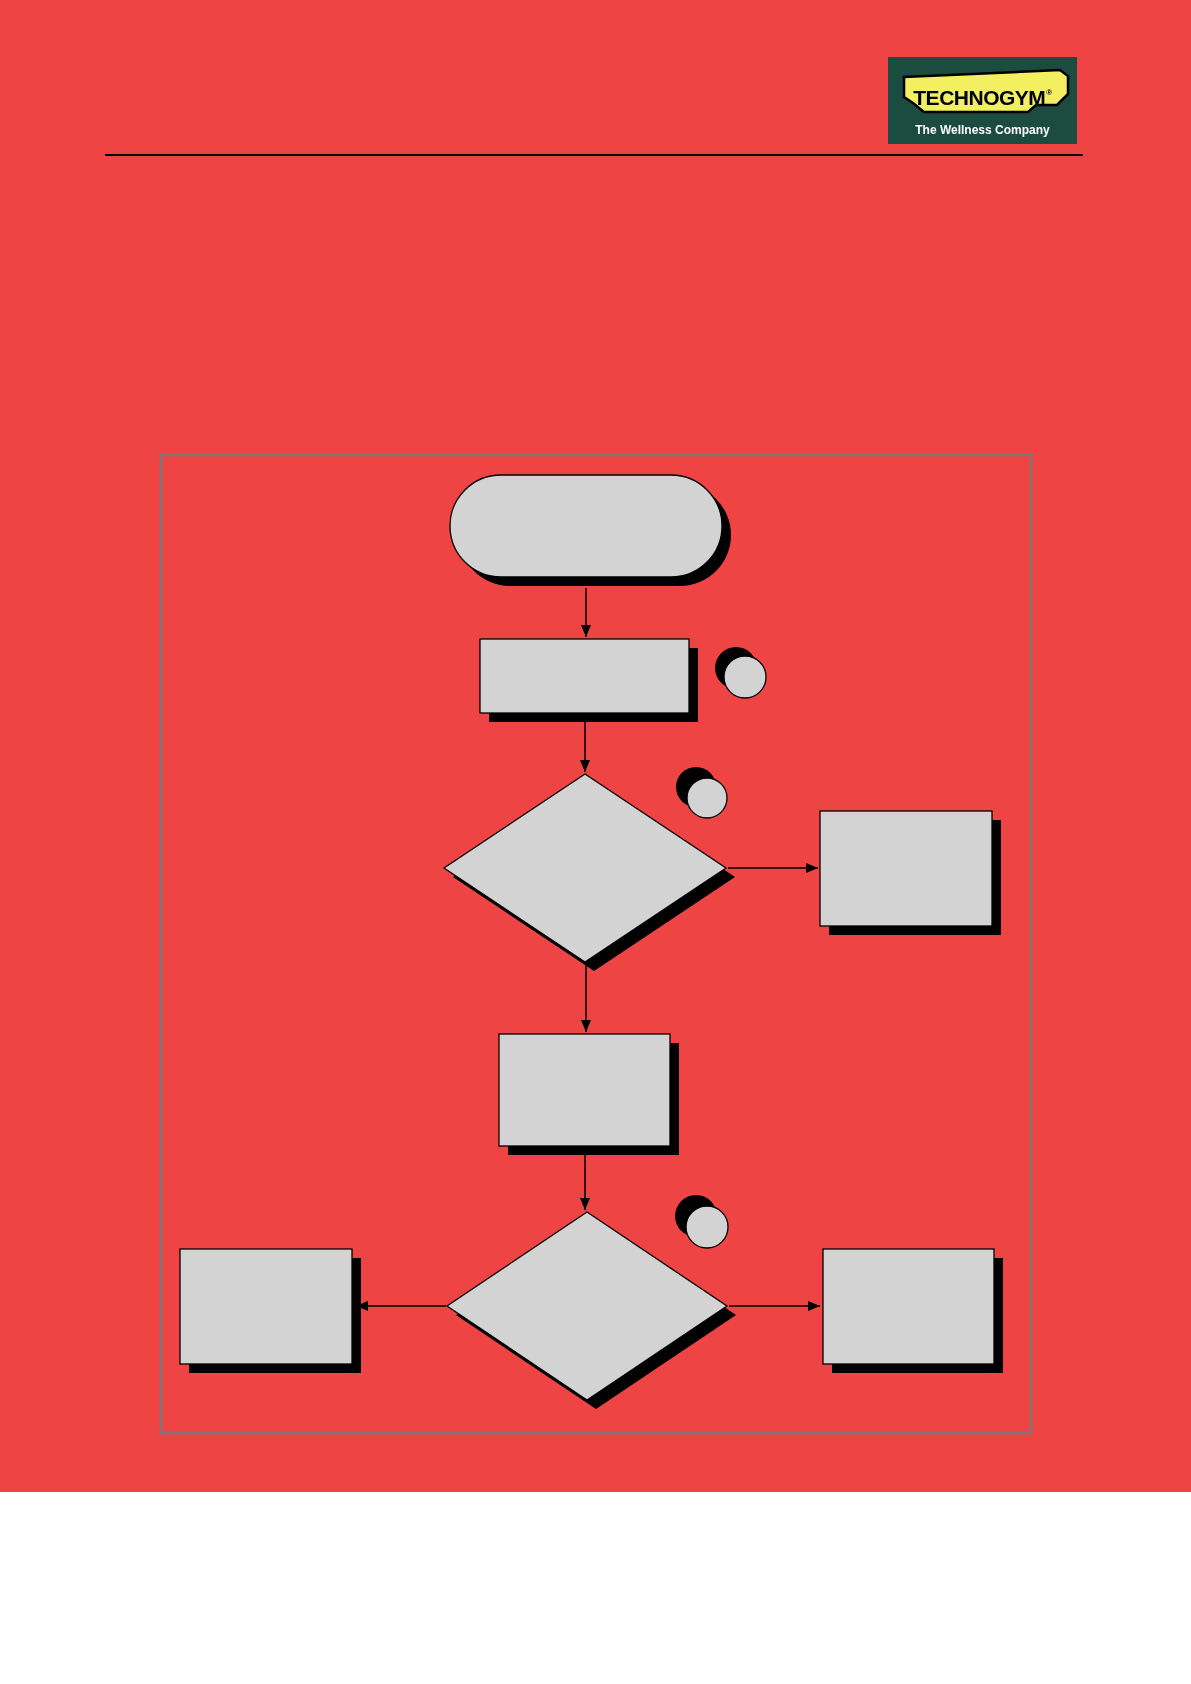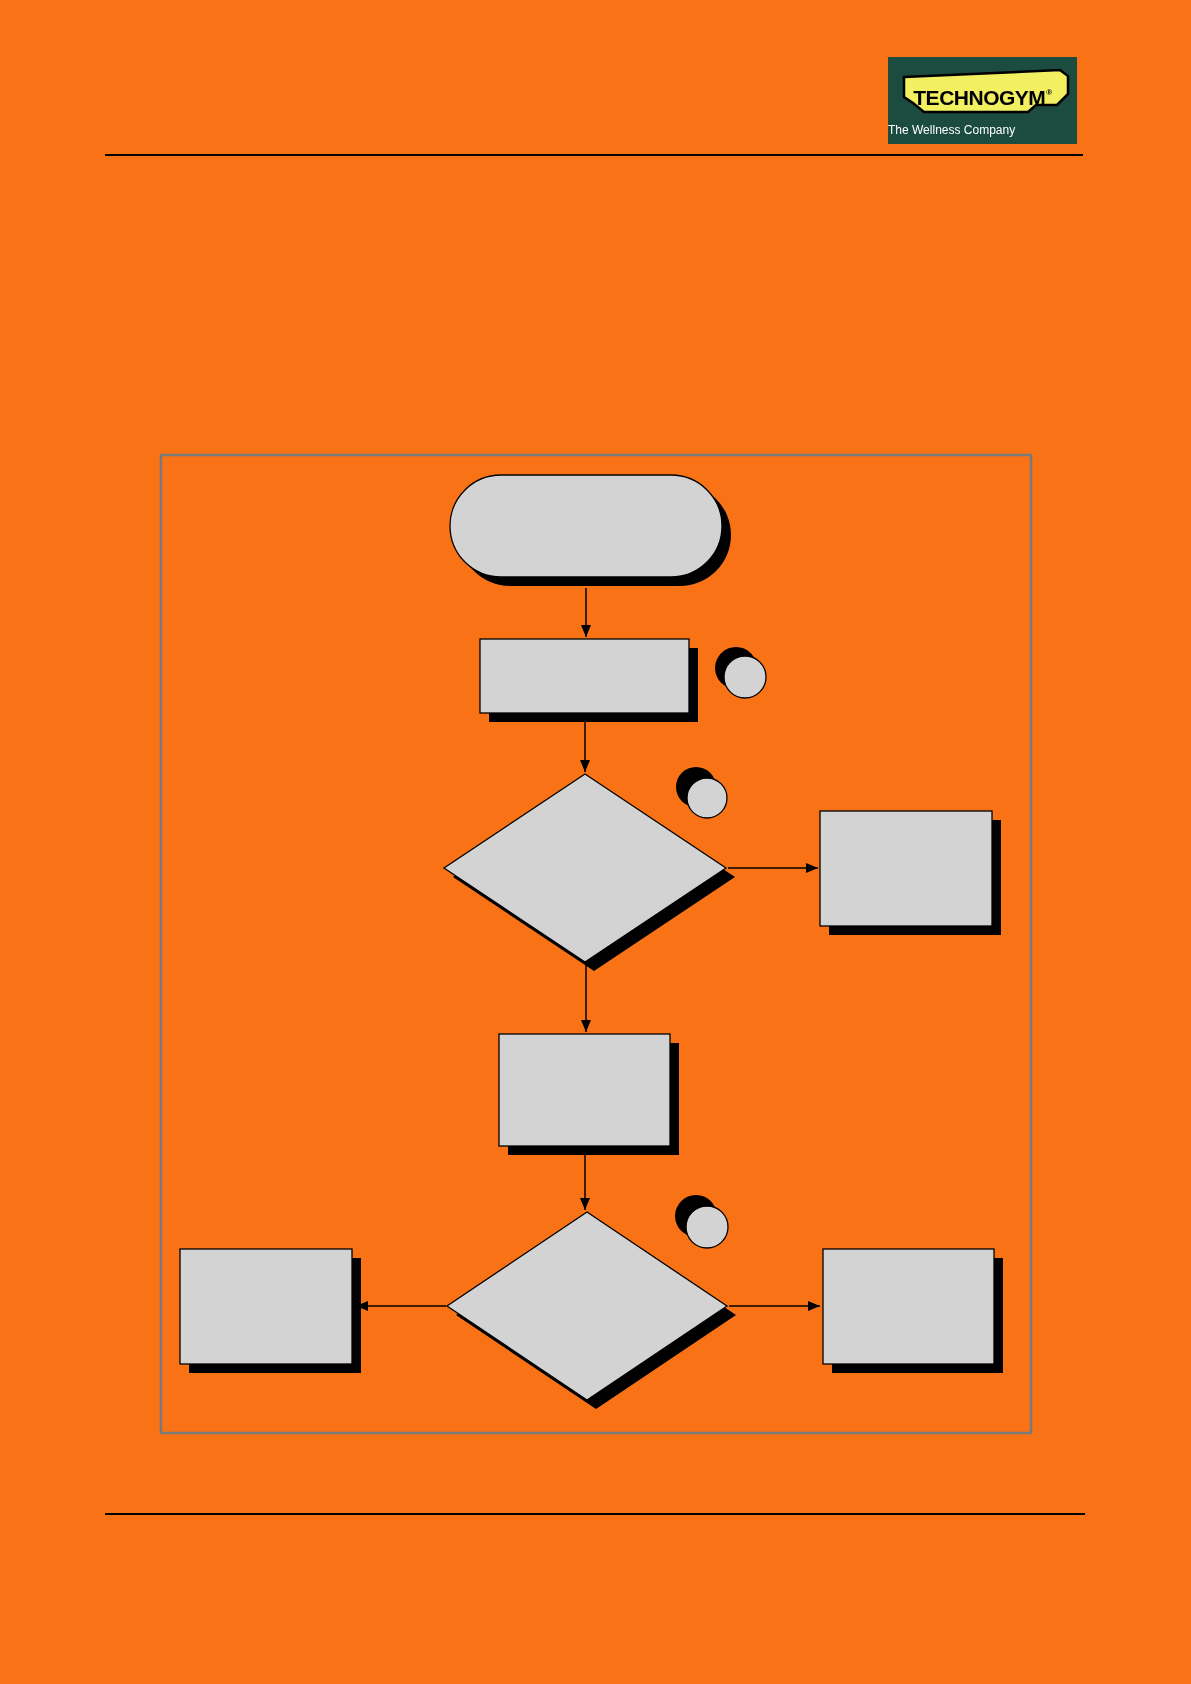--- a/index.html
+++ b/index.html
@@ -1,19 +1,19 @@
 <!DOCTYPE html>
 <html><head>
 <meta charset="utf-8">
 <style>
   html,body{margin:0;padding:0;background:#ffffff;}
   .page{
     position:relative;
-    width:1191px;height:1684px;
-    background:#f97316;
+    width:1191px;height:1492px;
+    background:#ef4444;
     font-family:"Liberation Sans", sans-serif;
     overflow:hidden;
   }
   .rule{
     position:absolute;
     background:#000000;
     height:2px;
   }
   .header-rule{left:105px;top:154px;width:978px;}
   .footer-rule{left:105px;top:1513px;width:980px;}
@@ -25,21 +25,21 @@
   .logo-banner-svg{position:absolute;left:0;top:0;}
   .logo-brand{
     position:absolute;left:0;top:24px;width:189px;height:34px;
     display:flex;align-items:center;justify-content:center;
     color:#000;font-weight:bold;font-size:21px;letter-spacing:-0.5px;
     white-space:nowrap;
   }
   .logo-brand sup{font-size:8px;margin-left:1px;position:relative;top:-6px;}
   .logo-tagline{
     position:absolute;left:0;top:66px;width:189px;
-    text-align:left;color:#ffffff;font-weight:normal;font-size:12px;
+    text-align:center;color:#ffffff;font-weight:bold;font-size:12px;
     white-space:nowrap;
   }
   .flow-svg{position:absolute;left:0;top:0;}
 </style>
 </head>
 <body>
 
 <div class="page">
 
   <div class="rule header-rule"></div>

